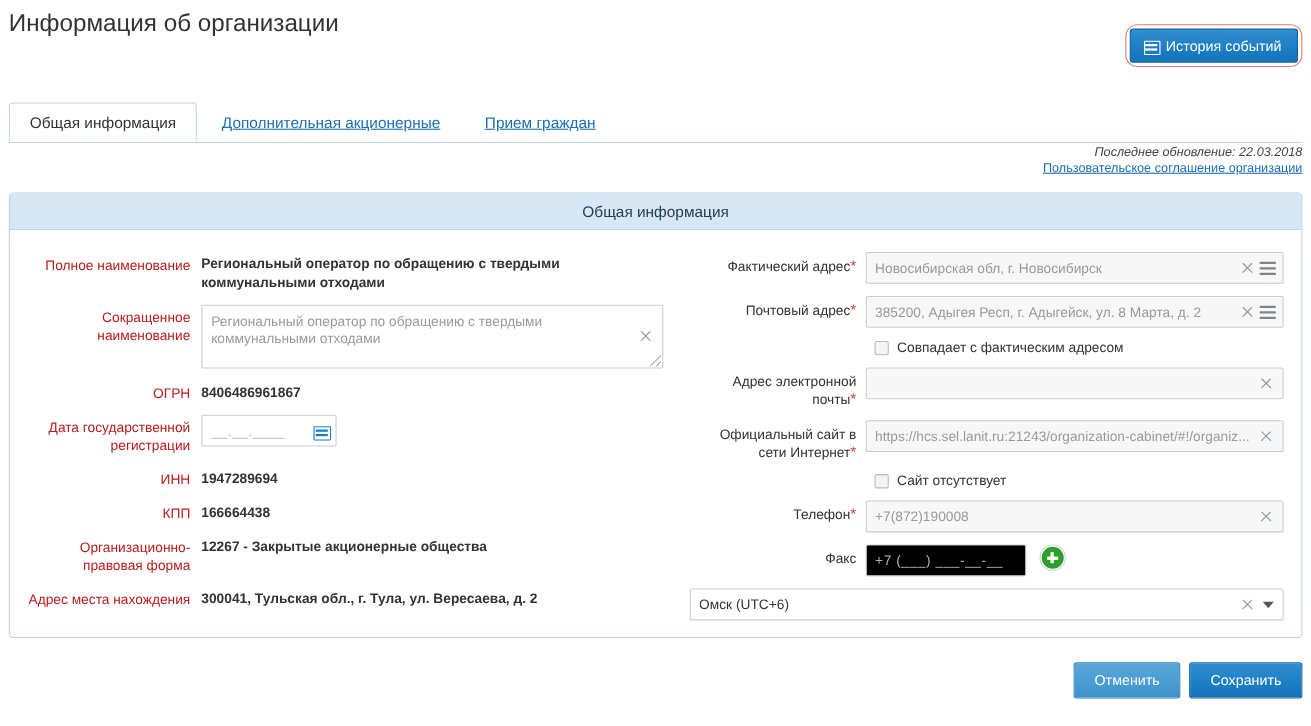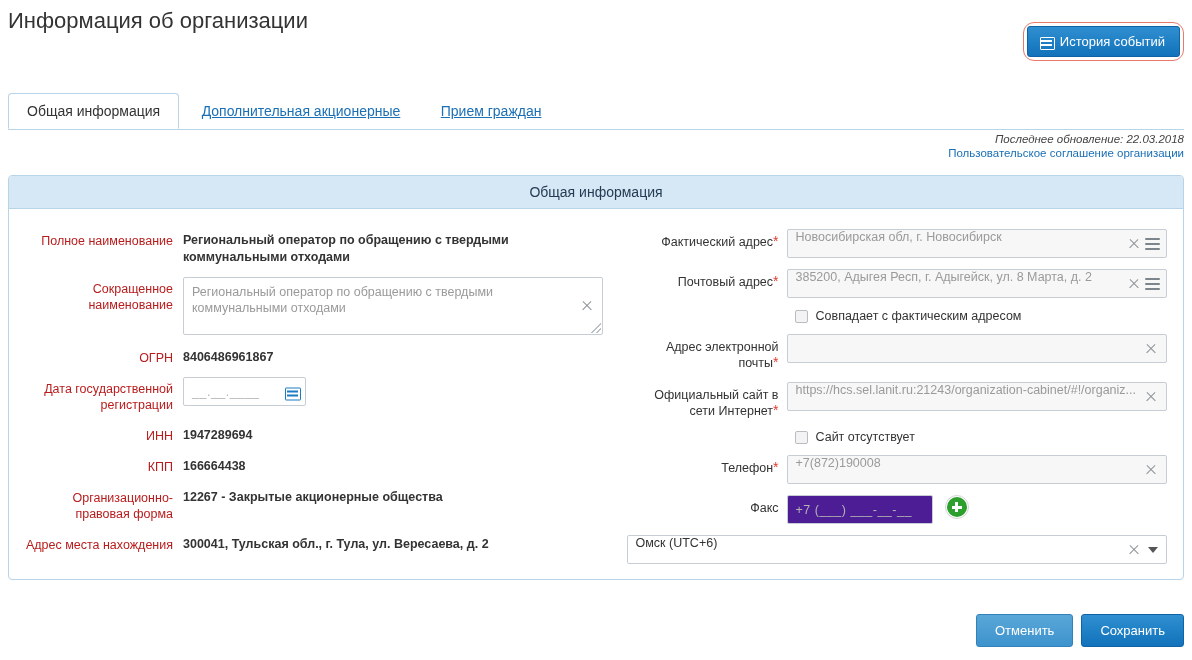--- a/index.html
+++ b/index.html
@@ -68,21 +68,21 @@
     background: #fff;
     color: #333;
     margin-bottom: -1px;
   }
 
   .meta {
     position: absolute; right: 8px; top: 133px;
     text-align: right; font-size: 11.5px;
   }
   .meta .upd { color: #444; font-style: italic; }
-  .meta .agr { color: #1a6fb5; display:block; margin-top:2px; cursor:pointer; }
+  .meta .agr { color: #1a6fb5; text-decoration: underline; display:block; margin-top:2px; cursor:pointer; }
 
   
   .panel {
     position: absolute; left: 8px; top: 175px; right: 8px;
     border: 1px solid #b8d4e8;
     border-radius: 4px;
     background: #fff;
     height: 405px;
   }
   .panel-header {
@@ -113,21 +113,21 @@
   .val {
     font-size: 12.5px; color: #333; line-height: 17px; padding-top: 3px;
     font-weight: bold;
   }
 
   .fld {
     flex: 1; position: relative;
     border: 1px solid #c6cdd4; border-radius: 2px;
     background: #f7f7f7;
     height: 29px;
-    display: flex; align-items: flex-start;
+    display: flex; align-items: center;
     padding: 0 46px 0 8px;
     font-size: 12.5px; color: #9a9a9a;
     overflow: hidden;
     white-space: nowrap;
   }
   .fld.wide { padding-right: 30px; }
   .fld .txt { overflow: hidden; text-overflow: ellipsis; white-space: nowrap; display:block; width: 100%;}
 
   .clear-x {
     position: absolute; right: 26px; top: 50%; transform: translateY(-50%);
@@ -191,21 +191,21 @@
 
   .cb-row { display:flex; align-items:center; margin: 4px 0 11px 168px; }
   .cb {
     width: 13px; height: 13px; border: 1px solid #b7bdc3; background: #f3f3f3; border-radius: 2px;
     margin-right: 8px; cursor: pointer;
   }
   .cb-lbl { font-size: 12.5px; color: #333; cursor: pointer; }
 
   .faxfld {
     width: 146px; position: relative;
-    border: 1px solid #c6cdd4; border-radius: 2px; background: #4c1d95;
+    border: 1px solid #c6cdd4; border-radius: 2px; background: #000000;
     height: 29px; display:flex; align-items:center; padding: 0 8px;
     font-size: 12.5px; color: #b4b4b4; letter-spacing: 0.5px;
   }
   .plus-btn {
     width: 24px; height: 24px; border-radius: 50%;
     background: #fff; border: 1px solid #d4d4d4;
     margin-left: 12px; position: relative; cursor: pointer; flex-shrink: 0;
     display:flex; align-items:center; justify-content:center;
   }
   .plus-btn .circ {
@@ -213,21 +213,21 @@
     background: #2c9f2c; position: relative;
   }
   .plus-btn .circ::before, .plus-btn .circ::after {
     content:""; position:absolute; background:#fff;
   }
   .plus-btn .circ::before { left:5px; top:9px; width:10px; height:2.5px; }
   .plus-btn .circ::after { left:8.75px; top:5px; width:2.5px; height:10px; }
 
   
   .footer {
-    position: absolute; right: 8px; bottom: 13px;
+    position: absolute; right: 8px; bottom: 25px;
     display: flex; gap: 8px;
   }
   .btn {
     font-size: 13px; border-radius: 3px; padding: 8px 18px; cursor: pointer;
     border: 1px solid #1064a5; color: #fff;
   }
   .btn-cancel { background-image: linear-gradient(#5aa7d8, #3d93cd); border-color:#3181bb; }
   .btn-save { background-image: linear-gradient(#2f8fd0, #1272bb); }
 </style>
 </head>

